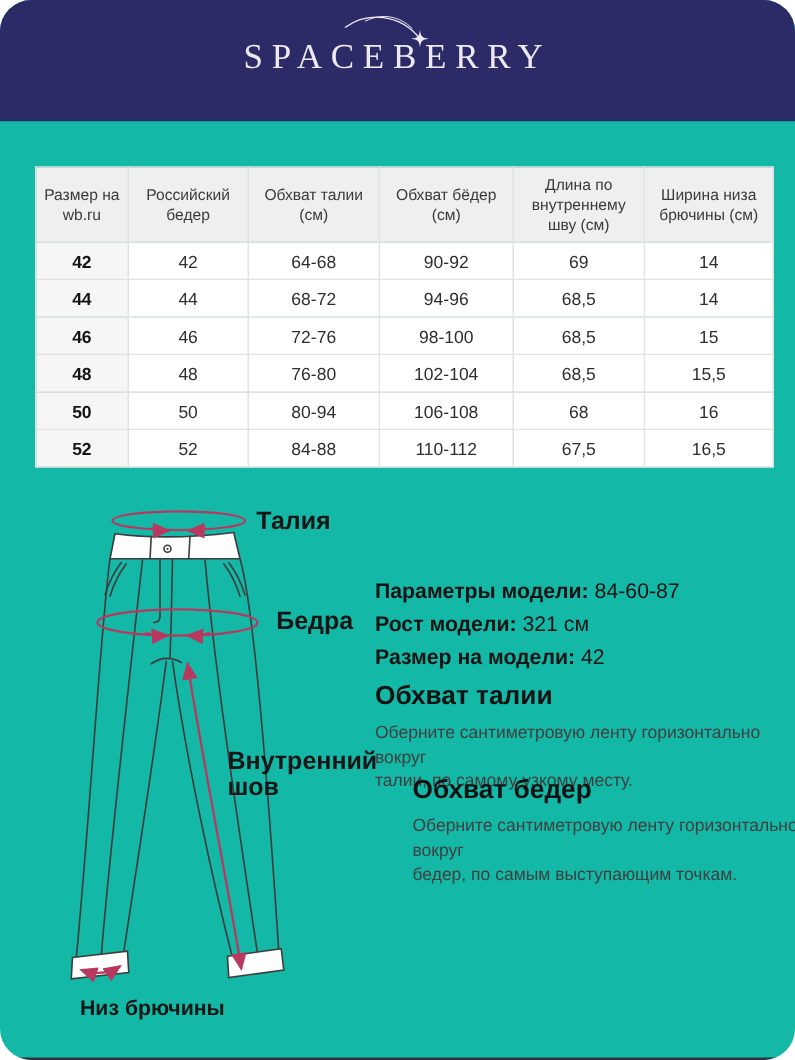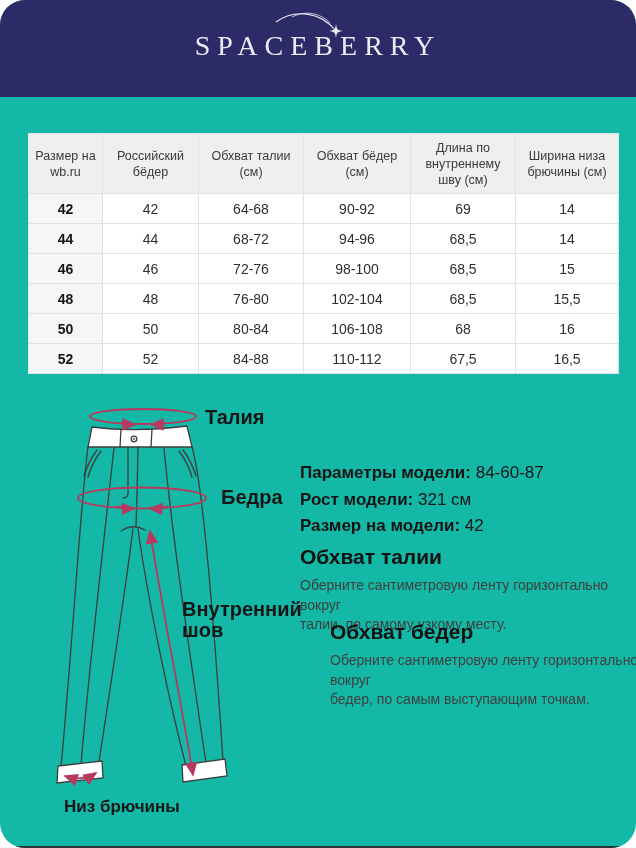--- a/index.html
+++ b/index.html
@@ -55,21 +55,21 @@
       <col style="width:74px">
         <col style="width:96px">
         <col style="width:105px">
       <col style="width:107px">
         <col style="width:105px">
         <col style="width:103px">
     </colgroup>
     <thead>
       <tr>
         <th>Размер на wb.ru</th>
-        <th>Российский бёдер</th>
+        <th>Российский бедер</th>
         <th>Обхват талии (см)</th>
         <th>Обхват бёдер (см)</th>
         <th>Длина по внутреннему шву (см)</th>
         <th>Ширина низа брючины (см)</th>
       </tr>
     </thead>
     <tbody>
       <tr>
         <td>42</td>
         <td>42</td>
@@ -98,21 +98,21 @@
         <td>48</td>
         <td>48</td>
         <td>76-80</td>
         <td>102-104</td>
         <td>68,5</td>
         <td>15,5</td>
       </tr>
       <tr>
         <td>50</td>
         <td>50</td>
-        <td>80-84</td>
+        <td>80-94</td>
         <td>106-108</td>
         <td>68</td>
         <td>16</td>
       </tr>
       <tr>
         <td>52</td>
         <td>52</td>
         <td>84-88</td>
         <td>110-112</td>
         <td>67,5</td>

